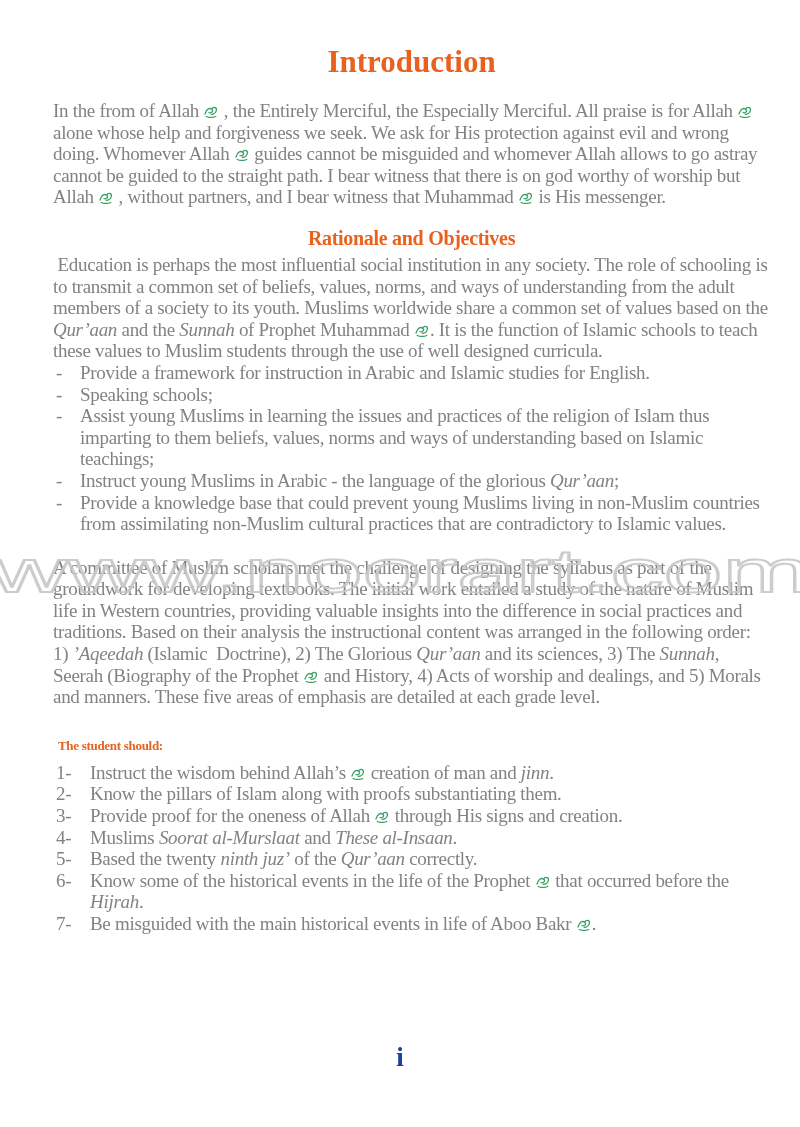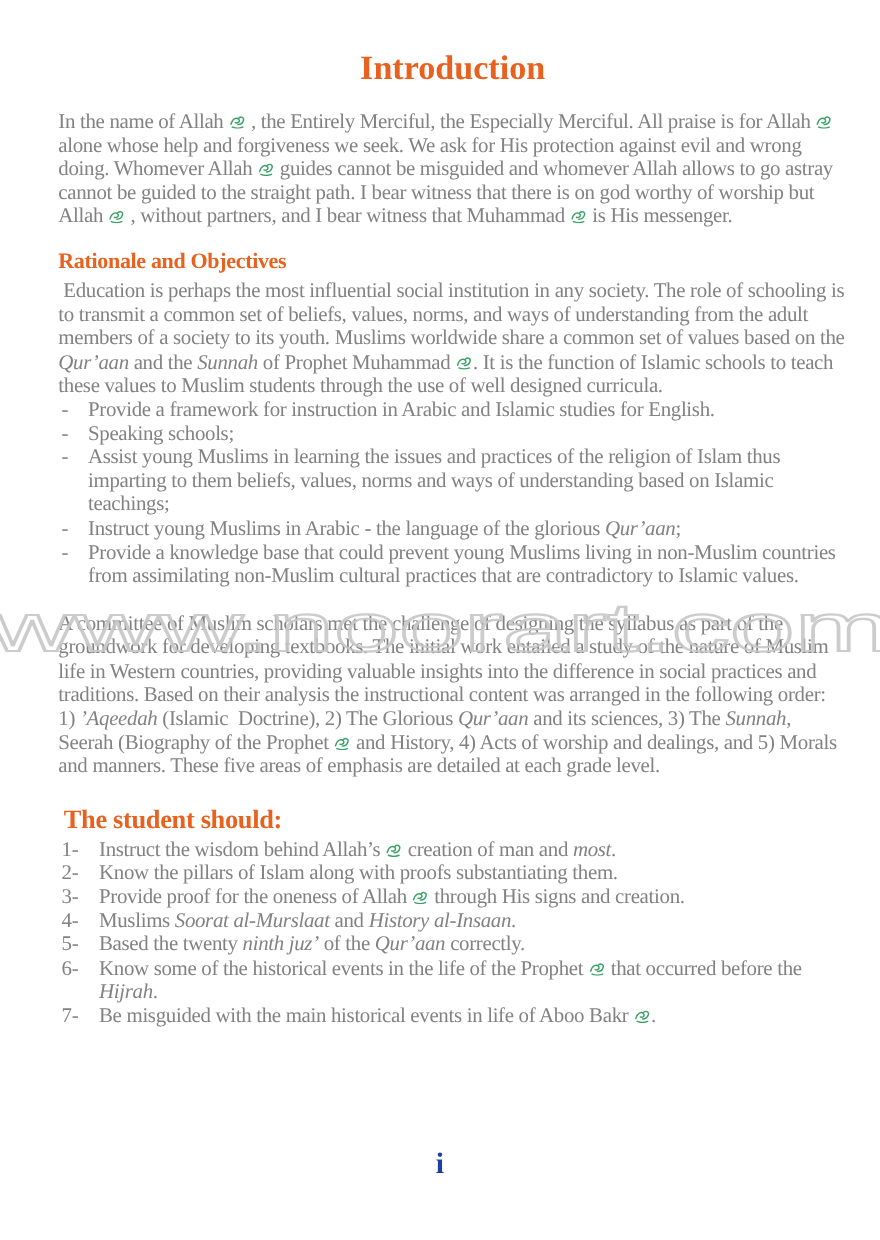--- a/index.html
+++ b/index.html
@@ -10,22 +10,22 @@
     --wm:#c7c7c7;
   }
   html,body{margin:0;padding:0;background:#ffffff;}
   body{width:800px;height:1127px;position:relative;overflow:hidden;
        font-family:"Liberation Serif",serif;}
   .page{position:absolute;inset:0;padding:44px 30px 0 53px;box-sizing:border-box;
         color:var(--body);font-size:19px;line-height:21.6px;letter-spacing:-0.3px;}
   h1.title{text-align:center;color:var(--accent);font-size:31px;line-height:36px;
         font-weight:bold;margin:0 0 20px 0;letter-spacing:0;}
   .heading{color:var(--accent);font-weight:bold;font-size:20px;line-height:24px;
-        margin:18px 0 4px 0;}
-  .heading2{color:var(--accent);font-weight:bold;font-size:24px;line-height:24px;
+        margin:18px 0 4px 0;text-align:center;}
+  .heading2{color:var(--accent);font-weight:bold;font-size:13px;line-height:24px;
         margin:26px 0 4px 0;padding-left:5px;}
   .para{margin:0;white-space:pre-wrap;}
   .gap{height:22px;}
   .item{display:flex;}
   .item .marker{flex:0 0 27px;padding-left:3px;box-sizing:border-box;}
   .item.num .marker{flex:0 0 37px;}
   .item .body{flex:1;white-space:pre-wrap;}
   .it{font-style:italic;}
   .hon{color:var(--green);display:inline-block;width:16px;height:13px;
        vertical-align:-1px;line-height:0;}
@@ -33,21 +33,21 @@
   .watermark{position:absolute;left:-10px;top:534px;pointer-events:none;opacity:.9;}
   .pageno{position:absolute;left:0;top:1042px;width:800px;text-align:center;
        color:var(--blue);font-size:27px;font-weight:bold;}
 </style>
 </head>
 <body>
 
 <div class="page">
   <h1 class="title">Introduction</h1>
   <main id="content">
-      <p class="para"><span>In the name of Allah </span><span class="hon"><svg viewBox="0 0 16 13" width="16" height="13">
+      <p class="para"><span>In the from of Allah </span><span class="hon"><svg viewBox="0 0 16 13" width="16" height="13">
             <g fill="none" stroke="currentColor" stroke-width="1.3" stroke-linecap="round">
               <path d="M2 9 C3.5 3.5, 7 2.5, 9 4.5 C10.8 6.3, 8 8.5, 6 7.5"></path>
               <path d="M9 3.5 C11 1.5, 14.2 2.6, 13.3 5.6 C12.5 8.3, 10.3 9.3, 8.2 9.3"></path>
               <path d="M3.2 11.5 q4.8 2 9.6 0"></path>
             </g>
           </svg></span><span> , the Entirely Merciful, the Especially Merciful. All praise is for Allah </span><span class="hon"><svg viewBox="0 0 16 13" width="16" height="13">
             <g fill="none" stroke="currentColor" stroke-width="1.3" stroke-linecap="round">
               <path d="M2 9 C3.5 3.5, 7 2.5, 9 4.5 C10.8 6.3, 8 8.5, 6 7.5"></path>
               <path d="M9 3.5 C11 1.5, 14.2 2.6, 13.3 5.6 C12.5 8.3, 10.3 9.3, 8.2 9.3"></path>
               <path d="M3.2 11.5 q4.8 2 9.6 0"></path>
@@ -109,39 +109,39 @@
           </svg></span><span> and History, 4) Acts of worship and dealings, and 5) Morals and manners. These five areas of emphasis are detailed at each grade level.</span></p>
       <div class="heading2">The student should:</div>
       <div class="item num">
         <span class="marker">1-</span>
         <span class="body"><span>Instruct the wisdom behind Allah’s </span><span class="hon"><svg viewBox="0 0 16 13" width="16" height="13">
               <g fill="none" stroke="currentColor" stroke-width="1.3" stroke-linecap="round">
                 <path d="M2 9 C3.5 3.5, 7 2.5, 9 4.5 C10.8 6.3, 8 8.5, 6 7.5"></path>
                 <path d="M9 3.5 C11 1.5, 14.2 2.6, 13.3 5.6 C12.5 8.3, 10.3 9.3, 8.2 9.3"></path>
                 <path d="M3.2 11.5 q4.8 2 9.6 0"></path>
               </g>
-            </svg></span><span> creation of man and </span><span class="it">most</span><span>.</span></span>
+            </svg></span><span> creation of man and </span><span class="it">jinn</span><span>.</span></span>
       </div>
       <div class="item num">
         <span class="marker">2-</span>
         <span class="body"><span>Know the pillars of Islam along with proofs substantiating them.</span></span>
       </div>
       <div class="item num">
         <span class="marker">3-</span>
         <span class="body"><span>Provide proof for the oneness of Allah </span><span class="hon"><svg viewBox="0 0 16 13" width="16" height="13">
               <g fill="none" stroke="currentColor" stroke-width="1.3" stroke-linecap="round">
                 <path d="M2 9 C3.5 3.5, 7 2.5, 9 4.5 C10.8 6.3, 8 8.5, 6 7.5"></path>
                 <path d="M9 3.5 C11 1.5, 14.2 2.6, 13.3 5.6 C12.5 8.3, 10.3 9.3, 8.2 9.3"></path>
                 <path d="M3.2 11.5 q4.8 2 9.6 0"></path>
               </g>
             </svg></span><span> through His signs and creation.</span></span>
       </div>
       <div class="item num">
         <span class="marker">4-</span>
-        <span class="body"><span>Muslims </span><span class="it">Soorat al-Murslaat</span><span> and </span><span class="it">History al-Insaan</span><span>.</span></span>
+        <span class="body"><span>Muslims </span><span class="it">Soorat al-Murslaat</span><span> and </span><span class="it">These al-Insaan</span><span>.</span></span>
       </div>
       <div class="item num">
         <span class="marker">5-</span>
         <span class="body"><span>Based the twenty </span><span class="it">ninth juz’</span><span> of the </span><span class="it">Qur’aan</span><span> correctly.</span></span>
       </div>
       <div class="item num">
         <span class="marker">6-</span>
         <span class="body"><span>Know some of the historical events in the life of the Prophet </span><span class="hon"><svg viewBox="0 0 16 13" width="16" height="13">
               <g fill="none" stroke="currentColor" stroke-width="1.3" stroke-linecap="round">
                 <path d="M2 9 C3.5 3.5, 7 2.5, 9 4.5 C10.8 6.3, 8 8.5, 6 7.5"></path>

